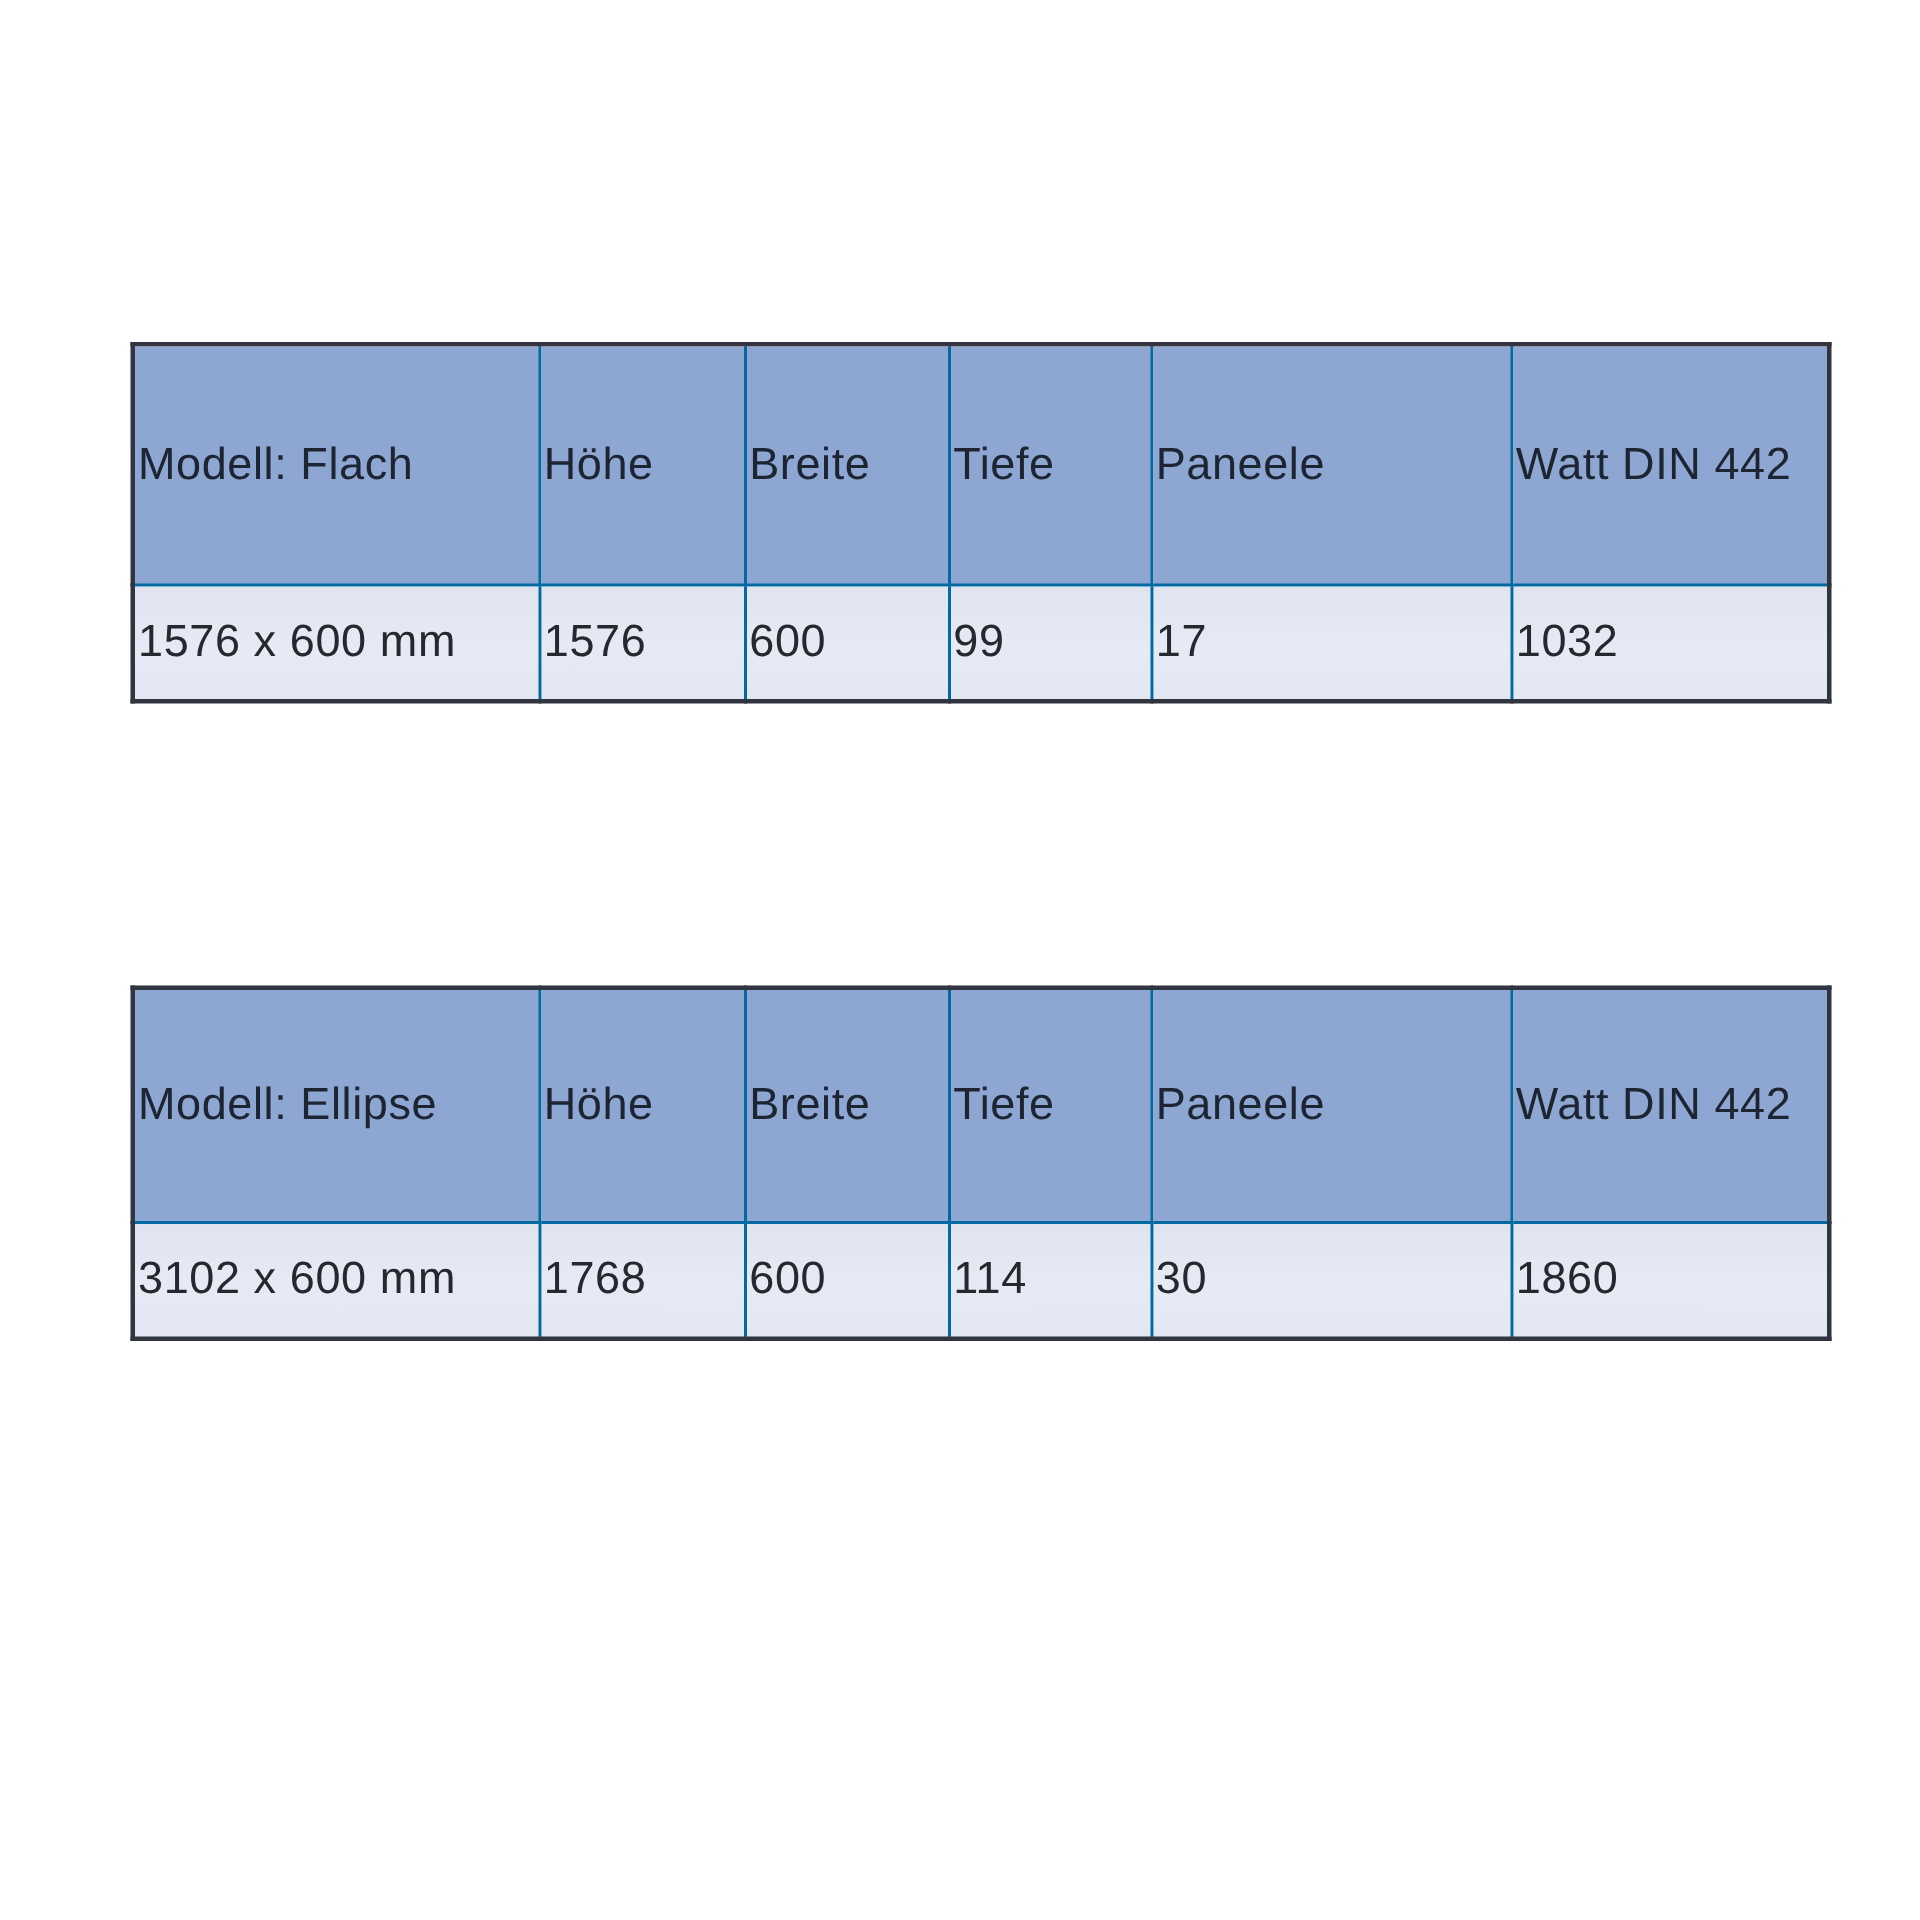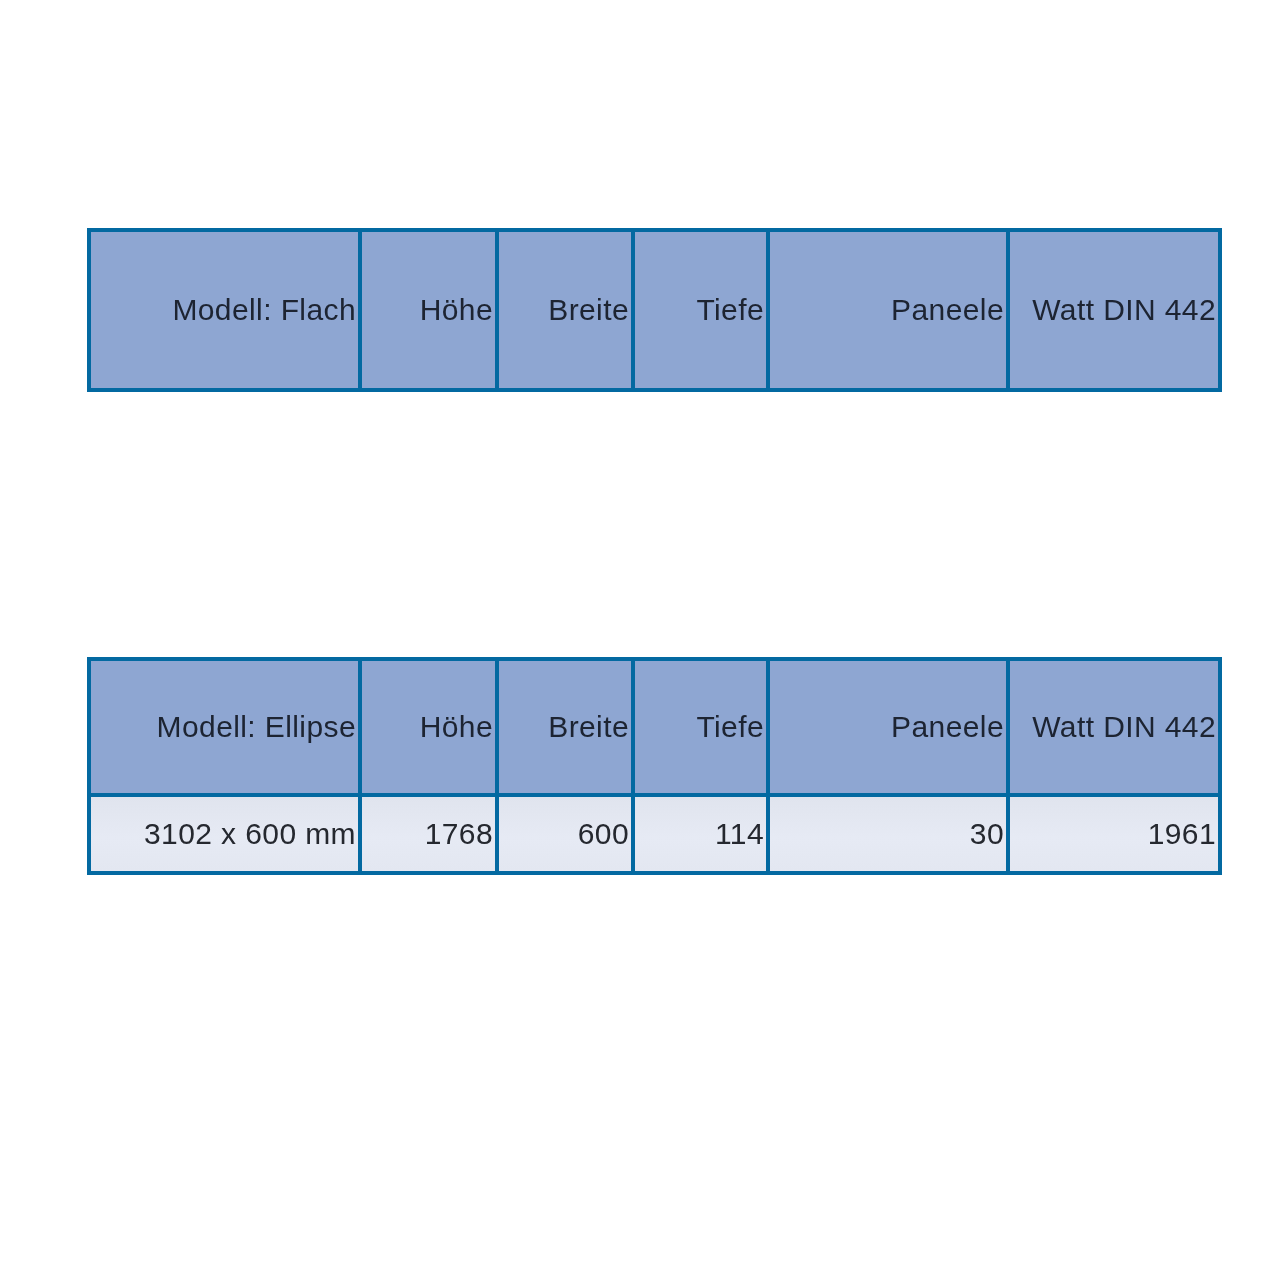--- a/index.html
+++ b/index.html
@@ -20,41 +20,41 @@
     width: 1131px;
     border-collapse: collapse;
     table-layout: fixed;
     border: 3px solid #31353f;
   }
   #table-flach   { top: 228px; }
   #table-ellipse { top: 657px; }
 
   .spec-table th,
   .spec-table td {
-    border: 4px solid #0369a1;
-    text-align: right;
+    border: 2px solid #0369a1;
+    text-align: left;
     vertical-align: middle;
     font-weight: normal;
     letter-spacing: 0.4px;
     padding: 0 2px;
     overflow: hidden;
     white-space: nowrap;
   }
   .spec-table th {
     background: #8ea6d2;
     color: #1d2432;
     font-size: 30px;
   }
   .spec-table td {
     background: linear-gradient(180deg, #e0e4ee 0%, #e6eaf4 55%, #e3e7f1 100%);
     color: #25282f;
     font-size: 30px;
   }
   #table-flach tr.header-row   { height: 160px; }
-  #table-ellipse tr.header-row { height: 136px; }
+  #table-ellipse tr.header-row { height: 156px; }
   tr.data-row { height: 78px; }
 
   col.c-model   { width: 271px; }
   col.c-hoehe   { width: 137px; }
   col.c-breite  { width: 136px; }
   col.c-tiefe   { width: 135px; }
   col.c-paneele { width: 240px; }
   col.c-watt    { width: 212px; }
 </style>
 </head>
@@ -73,20 +73,28 @@
     <tr class="header-row">
         <th>Modell: Flach</th>
         <th>Höhe</th>
         <th>Breite</th>
         <th>Tiefe</th>
         <th>Paneele</th>
         <th>Watt DIN 442</th>
       </tr>
   </thead>
   <tbody>
+      <tr class="data-row">
+        <td>1576 x 600 mm</td>
+        <td>1576</td>
+        <td>600</td>
+        <td>99</td>
+        <td>17</td>
+        <td>1032</td>
+      </tr>
     </tbody>
 </table>
 
 <table class="spec-table" id="table-ellipse">
   <colgroup>
     <col class="c-model">
       <col class="c-hoehe">
       <col class="c-breite">
     <col class="c-tiefe">
       <col class="c-paneele">
@@ -102,16 +110,16 @@
         <th>Watt DIN 442</th>
       </tr>
   </thead>
   <tbody>
       <tr class="data-row">
         <td>3102 x 600 mm</td>
         <td>1768</td>
         <td>600</td>
         <td>114</td>
         <td>30</td>
-        <td>1961</td>
+        <td>1860</td>
       </tr>
     </tbody>
 </table>
 
 </body></html>

